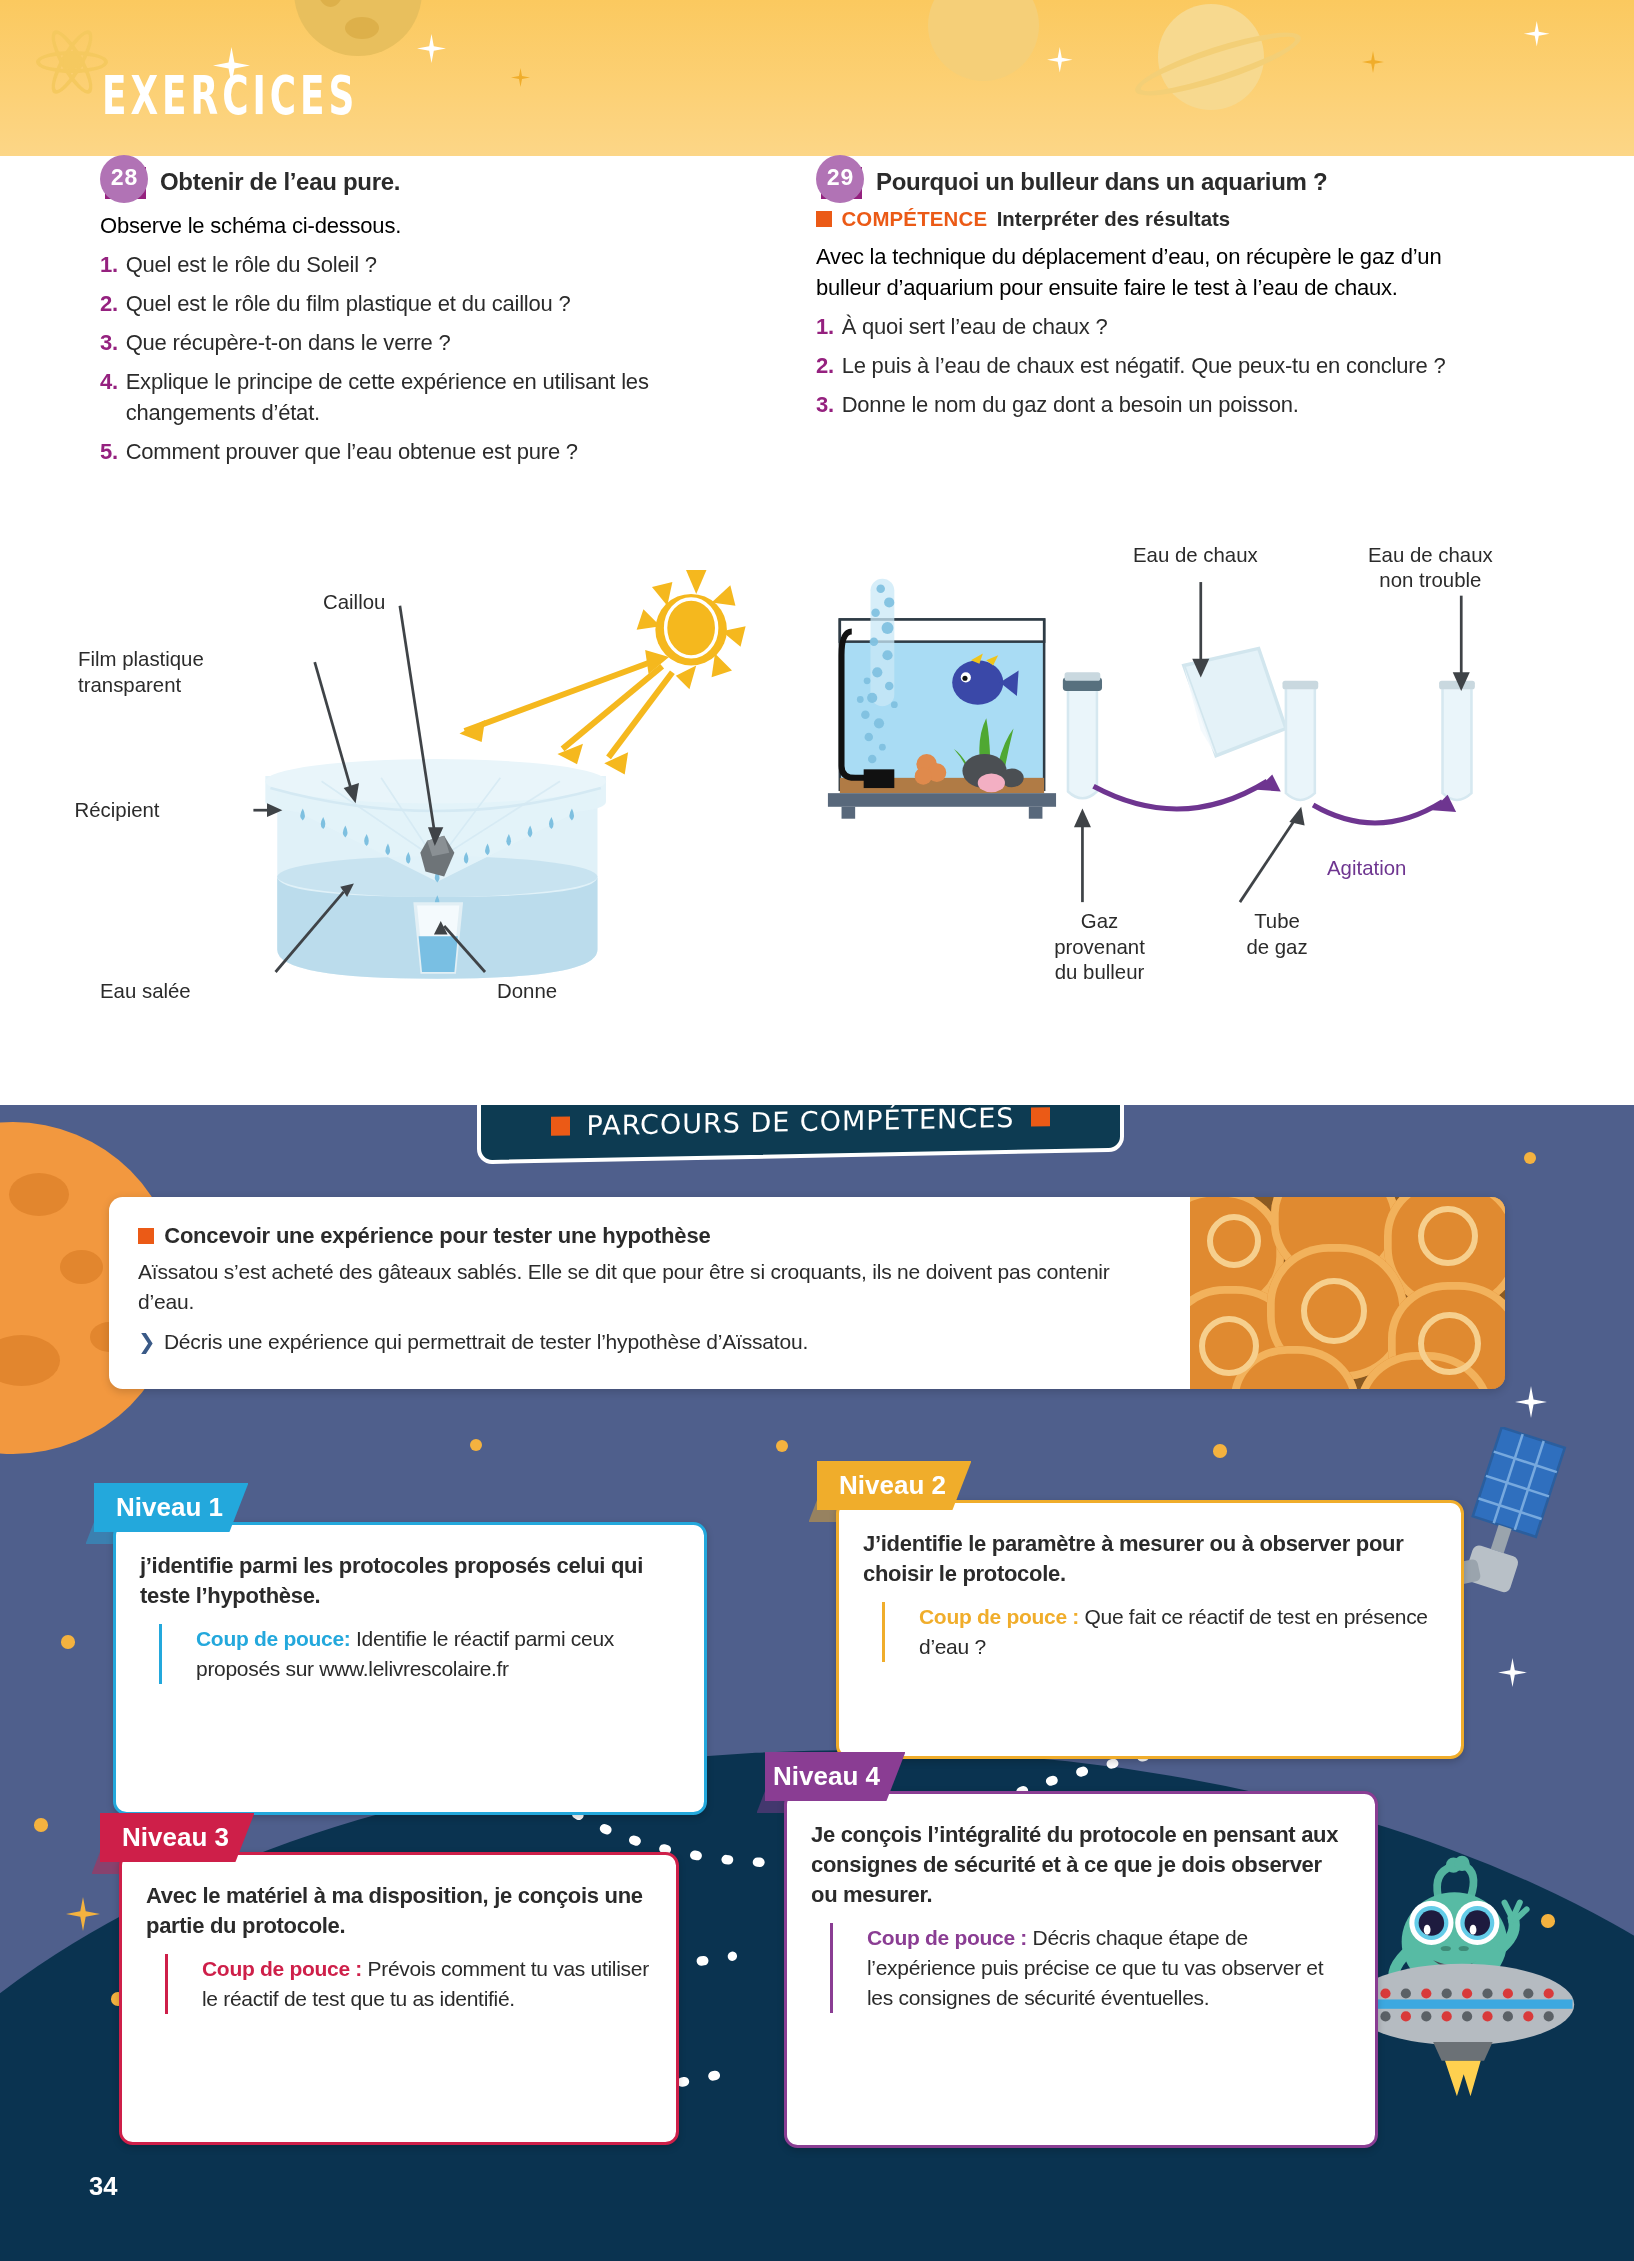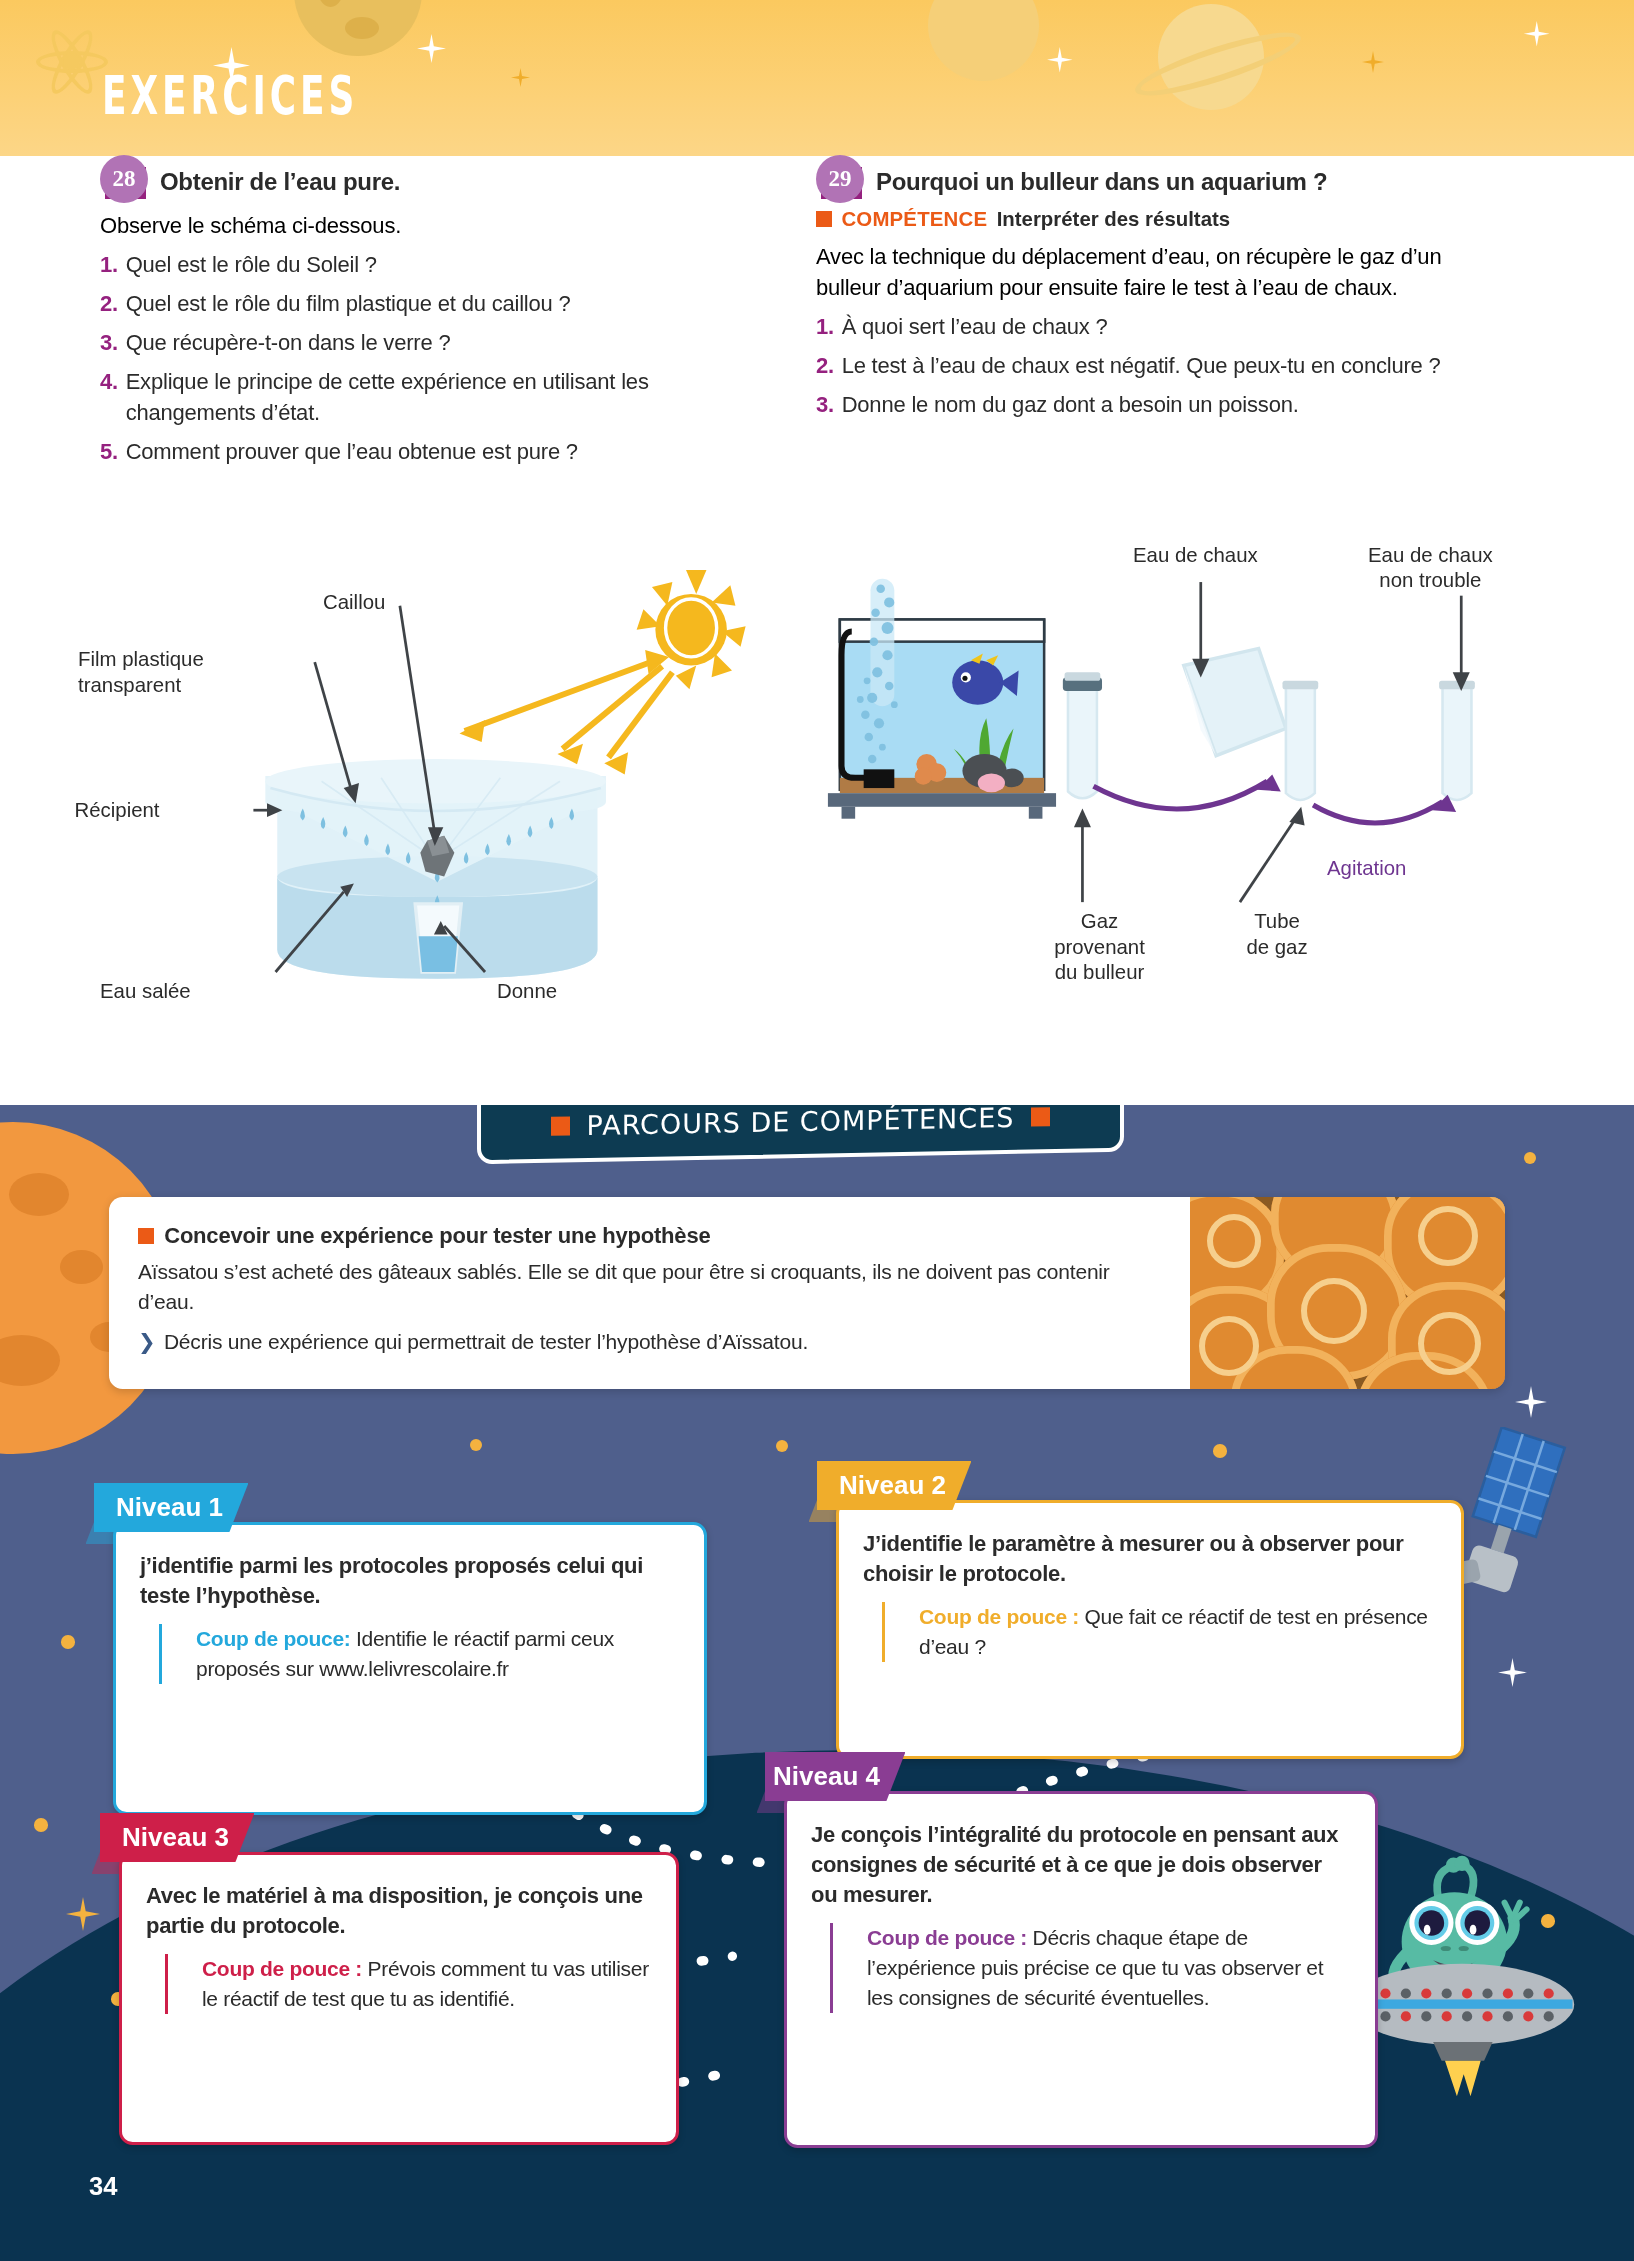--- a/index.html
+++ b/index.html
@@ -51,21 +51,21 @@
   .cols { position:absolute; left:0; top:156px; width:1635px; }
   .col { position:absolute; top:0; width:673px; }
   .col-left { left:100px; }
   .col-right { left:816px; }
 
   .ex-head { display:flex; align-items:flex-start; gap:12px; position:relative; min-height:44px; }
   .ex-badge { position:relative; width:48px; height:37px; flex:0 0 auto; margin-top:6px; }
   .ex-badge .sq { position:absolute; left:5.1px; bottom:0; width:41px; height:32px; background:#95217f; }
   .ex-badge .circ { position:absolute; left:0; top:-6.8px; width:48px; height:48px; border-radius:50%;
     background:#b173b5; display:flex; align-items:center; justify-content:center;
-    color:#fff; font-weight:700; font-size:23px; font-family:Liberation Serif, serif;text-align:right; }
+    color:#fff; font-weight:700; font-size:23px; font-family:Liberation Mono, monospace;text-align:right; }
   .ex-title { font-size: 24px; font-weight:700; color:#2b2b2b; line-height:1.25;
      padding-top:11px; letter-spacing:-0.3px; }
 
   .comp-line { display:flex; align-items:center; gap:9.4px; margin-top:7.7px; }
   .comp-sq { width:16px; height:16px; background:#eb5a16; flex:0 0 auto; }
   .comp-label { color:#eb5a16; font-weight:700; font-size:20.4px; letter-spacing:0.2px; }
   .comp-text { color:#2b2b2b; font-weight:700; font-size:20.4px; }
 
   .para { font-size:22px; line-height:1.42; margin-top:10.2px; color:#000000; letter-spacing:-0.2px; }
   ol.qlist { list-style:none; margin-top:7.7px; }
@@ -261,21 +261,21 @@
         <span class="comp-text">Interpréter des résultats</span>
       </div>
       <div class="para">Avec la technique du déplacement d’eau, on récupère le gaz d’un bulleur d’aquarium pour ensuite faire le test à l’eau de chaux.</div>
       <ol class="qlist">
         <li>
             <span class="num">1.</span>
             <span class="txt">À quoi sert l’eau de chaux ?</span>
           </li>
         <li>
             <span class="num">2.</span>
-            <span class="txt">Le test à l’eau de chaux est négatif. Que peux-tu en conclure ?</span>
+            <span class="txt">Le puis à l’eau de chaux est négatif. Que peux-tu en conclure ?</span>
           </li>
         <li>
             <span class="num">3.</span>
             <span class="txt">Donne le nom du gaz dont a besoin un poisson.</span>
           </li>
       </ol>
     </div>
   </div>
 
   <div class="diag1">

